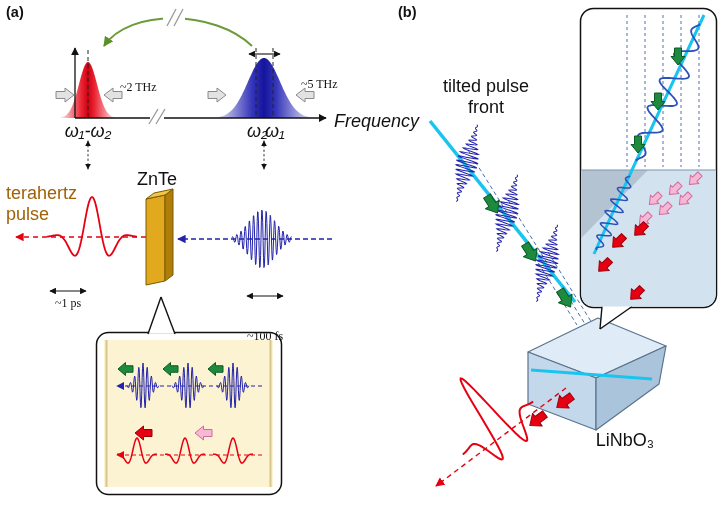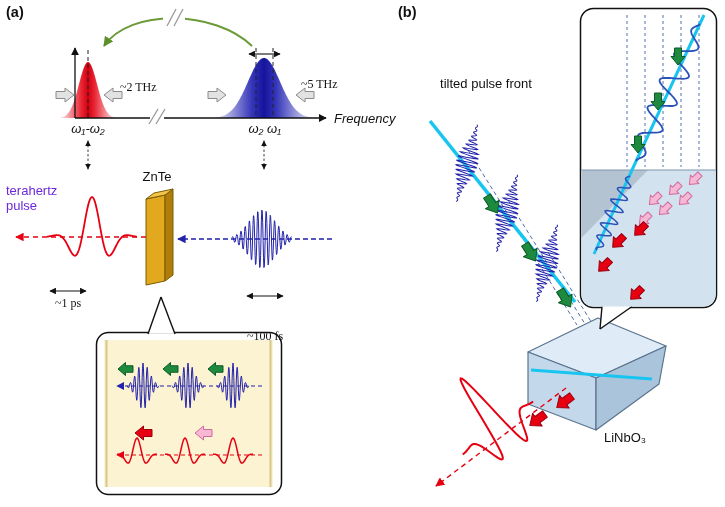--- a/index.html
+++ b/index.html
@@ -1,22 +1,22 @@
 <!DOCTYPE html>
 <html><head>
 <meta charset="utf-8">
 <style>
   html,body{margin:0;padding:0;background:#fff;}
   .stage{position:relative;width:725px;height:507px;background:#fff;overflow:hidden;
          font-family:"Liberation Sans","DejaVu Sans",sans-serif;color:#111;}
   .stage svg{position:absolute;left:0;top:0;}
-  .lbl{position:absolute;font-size:13px;line-height:1.18;color:#111;white-space:normal;}
+  .lbl{position:absolute;font-size:18px;line-height:1.18;color:#111;white-space:normal;}
   .sm{font-size:12px;font-family:Liberation Serif, serif;}
   .big{font-size:14.5px;font-weight:600;}
-  .red{color:#6d28d9;}
+  .red{color:#a16207;}
   .blue{color:#2222ab;}
   .center{text-align:center;}
   .italic{font-style:italic;}
 </style>
 </head>
 <body>
 
 <div class="stage">
 
 <svg id="diagram" width="725" height="507" viewBox="0 0 725 507">

